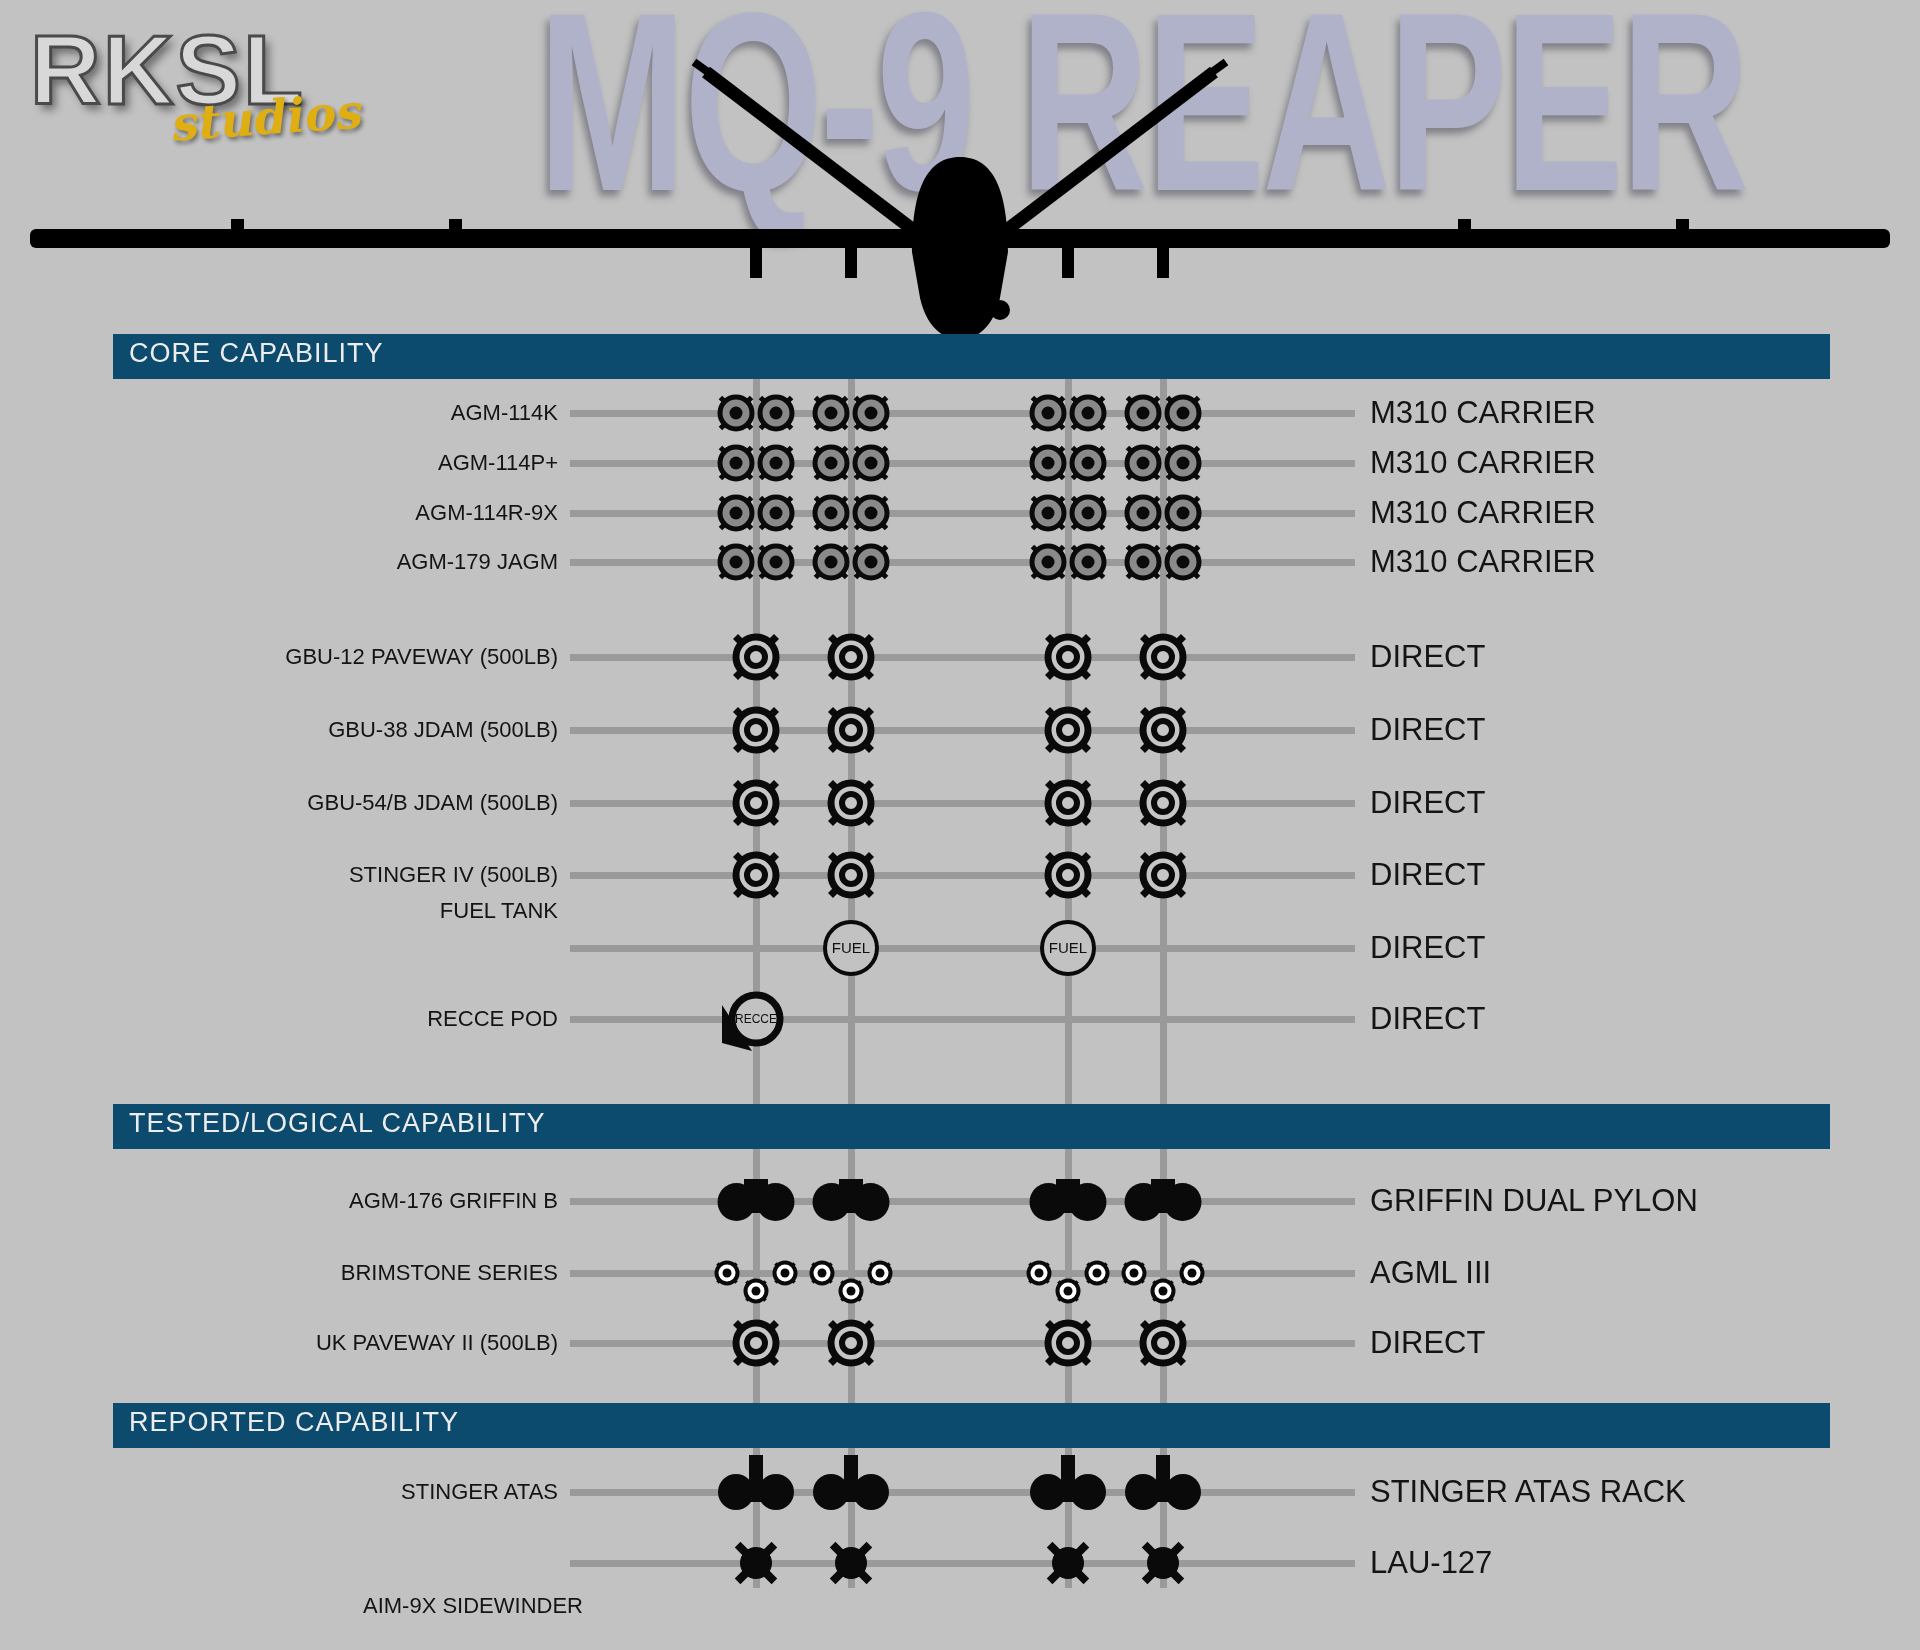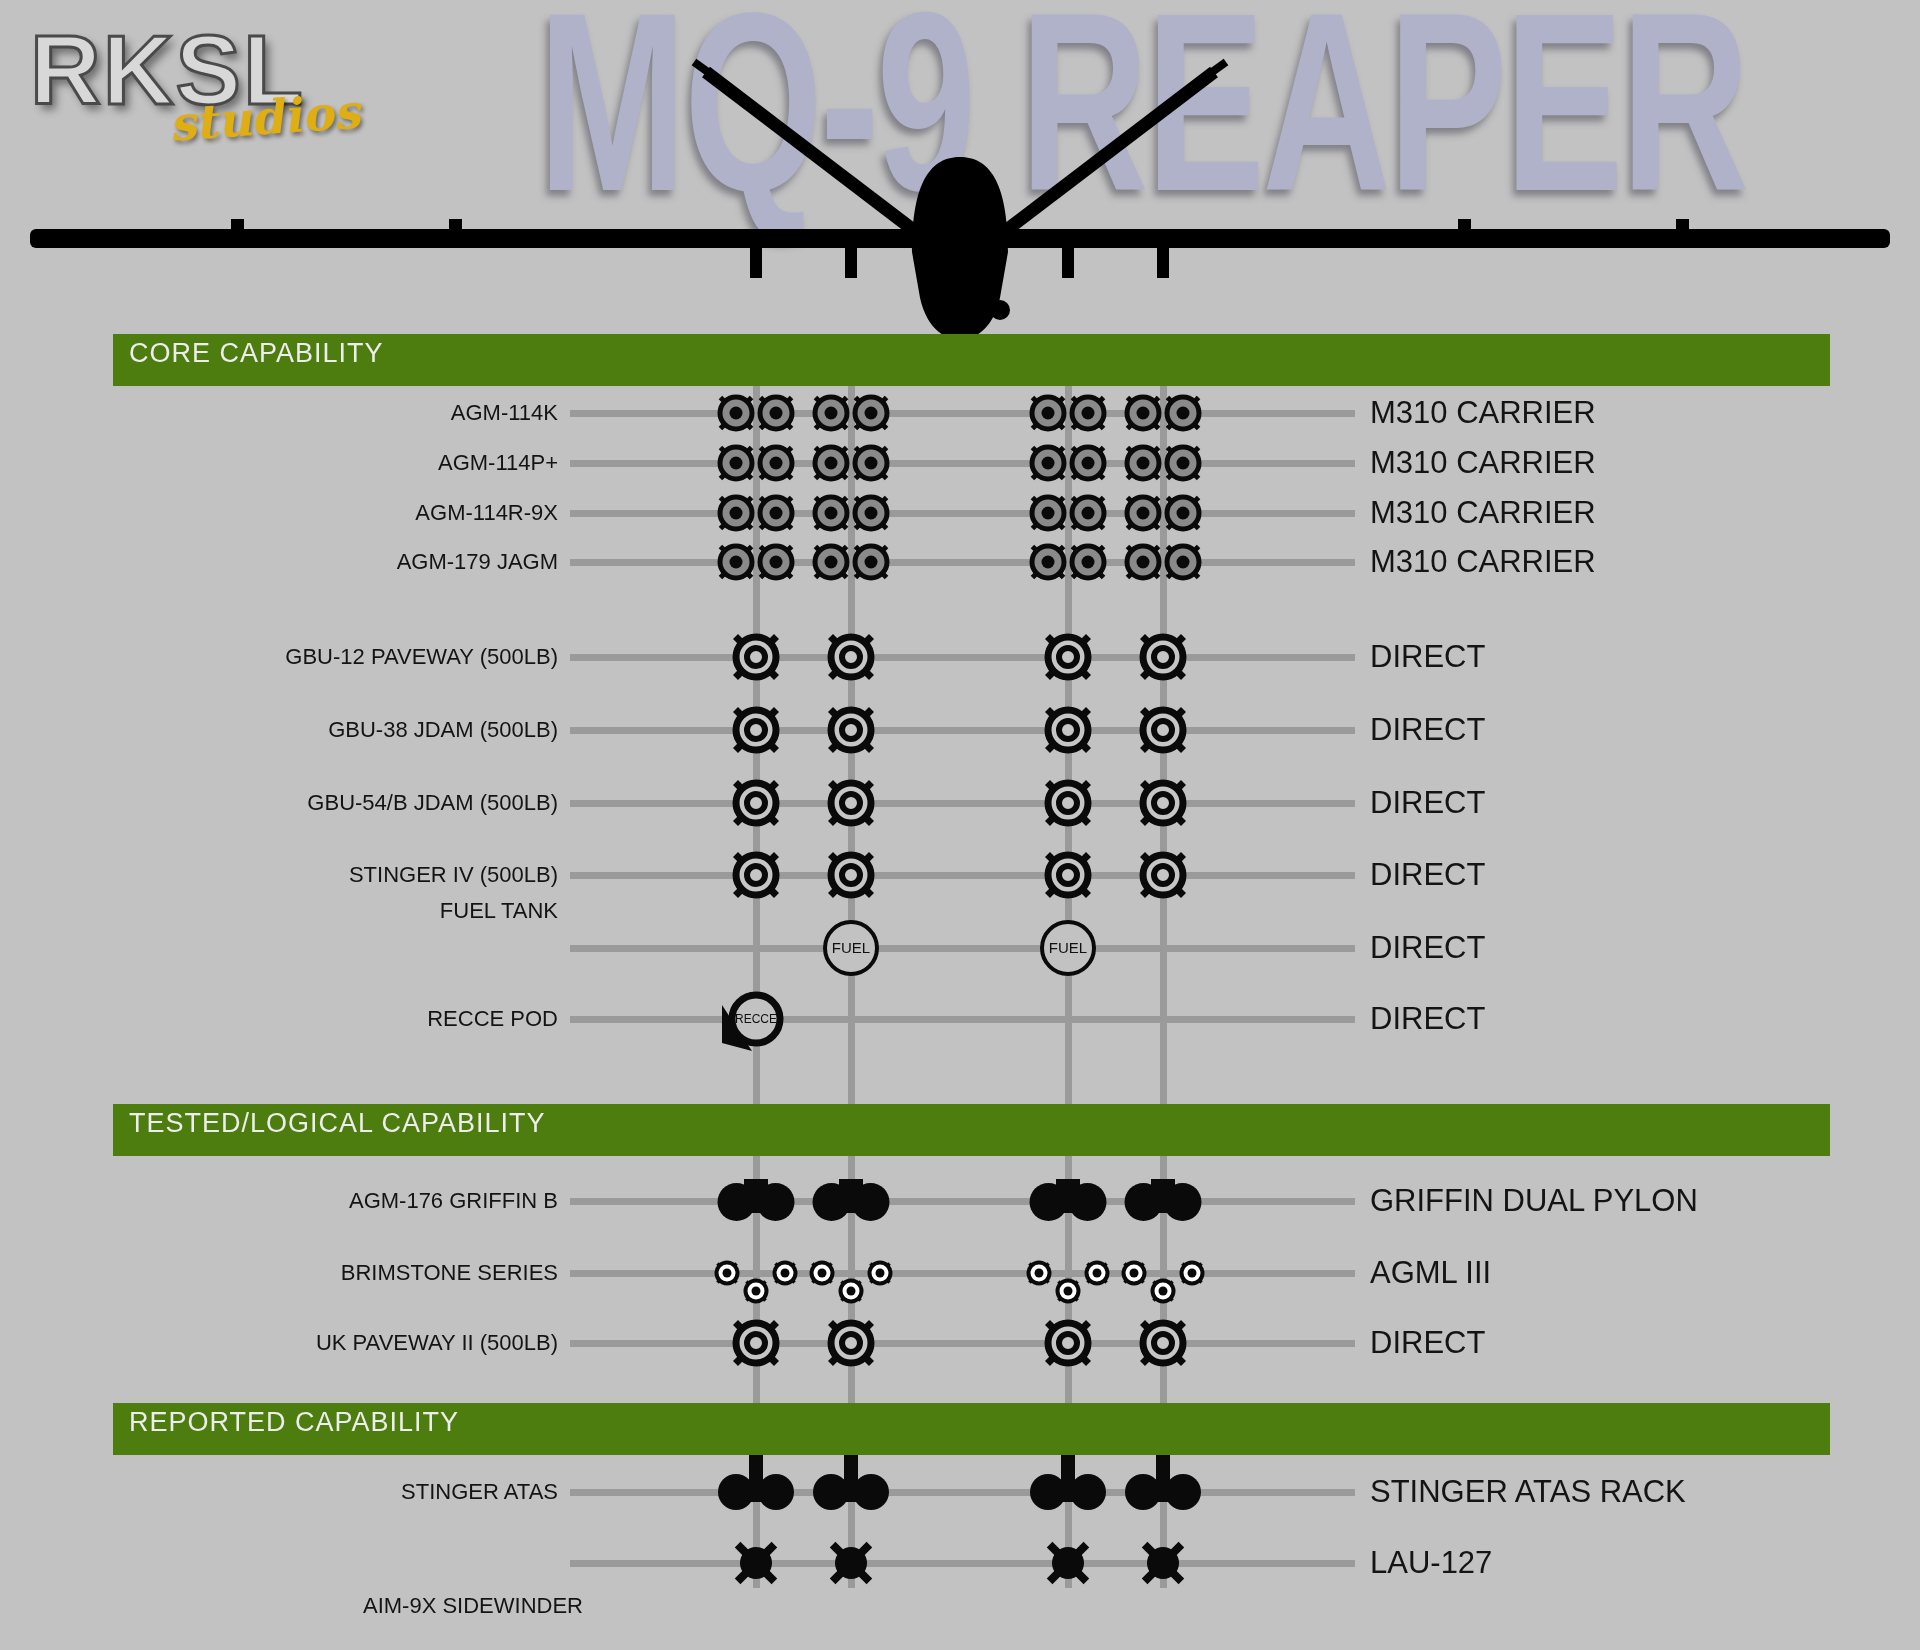--- a/index.html
+++ b/index.html
@@ -13,21 +13,21 @@
   .logo-sub{position:absolute;left:142px;top:76px;font-family:"DejaVu Serif",serif;
     font-style:italic;font-weight:bold;font-size:47px;color:#dfae12;
     transform:rotate(-4deg);text-shadow:2px 3px 4px rgba(0,0,0,.45);}
   .big-title{position:absolute;left:538px;top:-26px;z-index:1;font-size:255px;line-height:1;
     font-weight:900;letter-spacing:-4px;color:#b0b2ca;white-space:nowrap;
     transform:scaleX(0.70);transform-origin:left top;
     text-shadow:-5px 6px 9px rgba(75,75,88,.55);}
   .aircraft{position:absolute;left:0;top:0;z-index:2;}
   
   .vline{position:absolute;width:7px;background:#9a9a9a;}
-  .secbar{position:absolute;left:113px;width:1717px;height:52px;background:#4d7c0f;z-index:4;}
+  .secbar{position:absolute;left:113px;width:1717px;height:45px;background:#0c4a6e;z-index:4;}
   .secbar span{display:block;line-height:39px;padding-left:16px;font-size:27px;
     letter-spacing:1px;color:#ededed;}
   .llabel{position:absolute;left:0;width:558px;text-align:right;font-size:22px;
     color:#141414;height:34px;line-height:34px;white-space:nowrap;}
   .rlabel{position:absolute;left:1370px;font-size:31px;color:#141414;height:34px;
     line-height:34px;white-space:nowrap;}
   .hline{position:absolute;left:570px;width:785px;height:7px;background:#9a9a9a;}
   .icons{position:absolute;left:0;top:0;z-index:3;}
 </style>
 </head>

